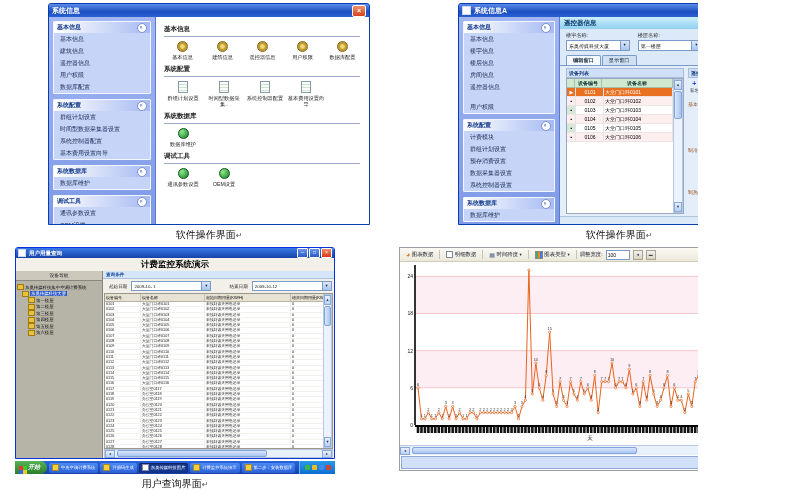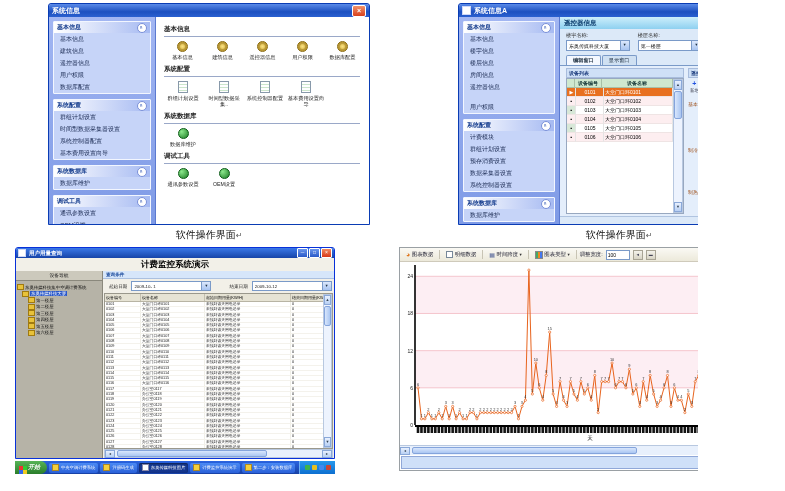--- a/index.html
+++ b/index.html
@@ -722,20 +722,21 @@
           <span>第二步：安装数据库</span>
         </div>
       </div>
     <div class="tray" id="tbar-tray">
         <span class="tico" style="background: rgb(60, 180, 74);"></span>
         <span class="tico" style="background: rgb(232, 192, 32);"></span>
         <span class="tico" style="background: rgb(68, 136, 238);"></span>
         <span class="tico" style="background: rgb(204, 68, 51);"></span>
       </div>
   </div>
+  <div class="cap" style="left:15px;top:477px;width:320px;"><span>用户查询界面</span><span class="ret">↵</span></div>
 
   <div class="win p4" style="left:399px;top:247px;width:387px;height:224px;">
     <div class="p4-tools" id="p4-tools">
         <div class="p4b">
           <span class="ic-pie">◕</span>
           <span>图表数据</span>
         </div>
         <span class="p4sep"></span>
         <div class="p4b">
           <span class="ic-cb"></span>

